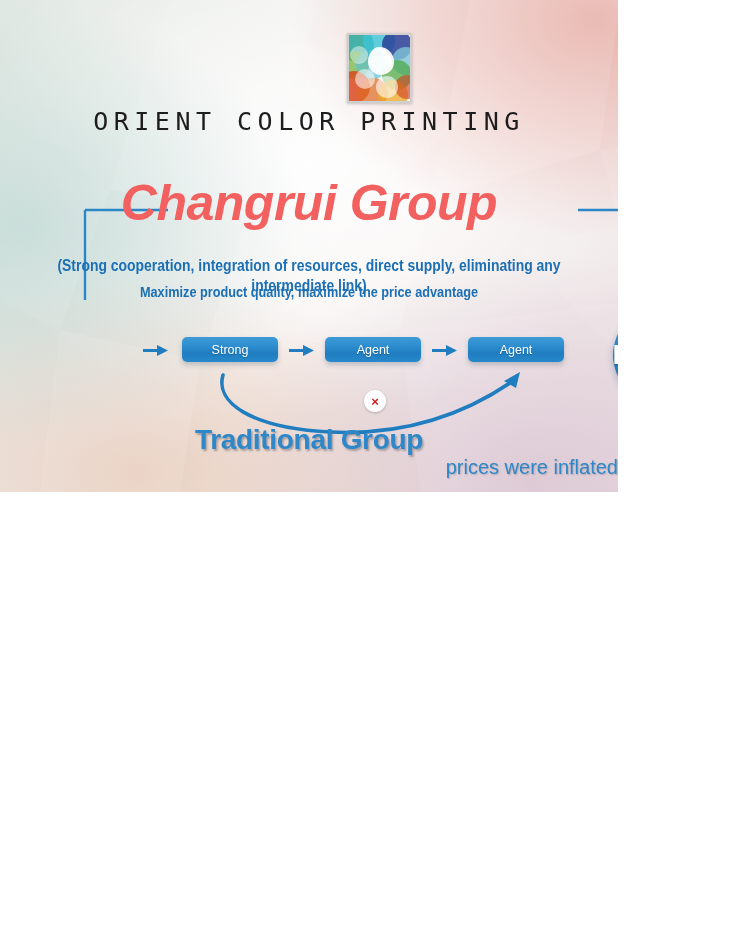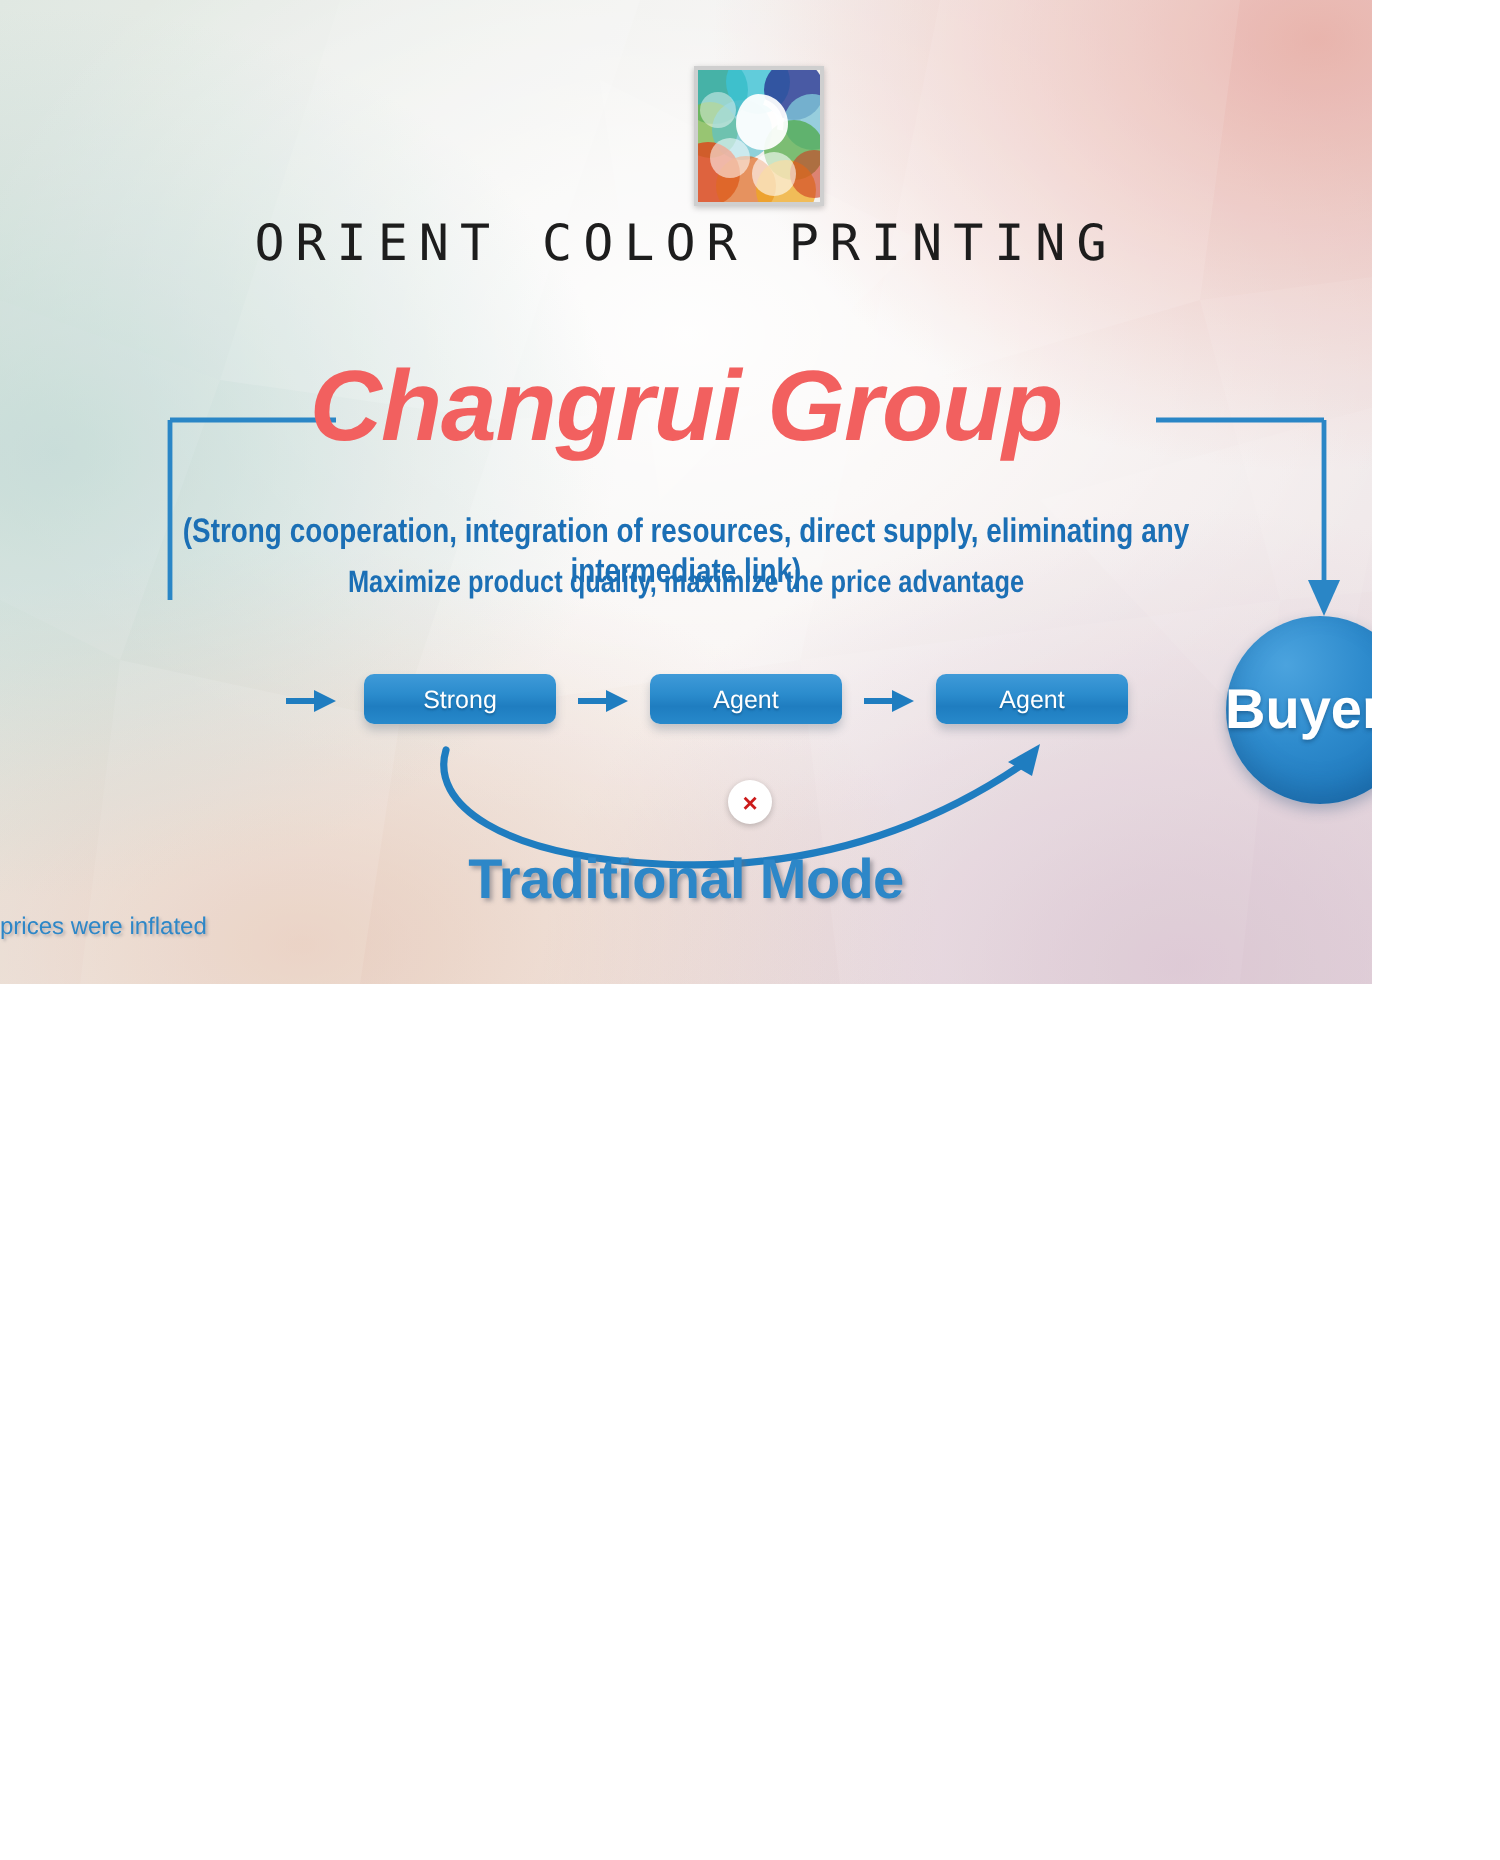--- a/index.html
+++ b/index.html
@@ -7,21 +7,21 @@
   body {
     font-family:"Liberation Sans", sans-serif;
     background:#ffffff;
     overflow:hidden;
     position:relative;
   }
 
   
   .hero {
     position:relative;
-    width:686px;
+    width:618px;
     height:492px;
     overflow:hidden;
     background:
       radial-gradient(ellipse 420px 300px at 96% 4%,   rgba(226,150,140,.70) 0%, rgba(226,150,140,0) 72%),
       radial-gradient(ellipse 380px 300px at 4% 46%,   rgba(170,205,200,.62) 0%, rgba(170,205,200,0) 74%),
       radial-gradient(ellipse 420px 260px at 22% 96%,  rgba(222,176,150,.55) 0%, rgba(222,176,150,0) 76%),
       radial-gradient(ellipse 420px 300px at 86% 98%,  rgba(205,175,195,.60) 0%, rgba(205,175,195,0) 76%),
       radial-gradient(ellipse 520px 360px at 50% 34%,  rgba(255,255,255,.92) 0%, rgba(255,255,255,0) 70%),
       linear-gradient(125deg,#dde6df 0%,#f2f0ee 38%,#f6f1ef 58%,#eadfe2 100%);
   }
@@ -98,22 +98,22 @@
     color:#cc1b1b; font-size:13px; font-weight:700;
   }
 
   .trad-mode {
     position:absolute; left:0; right:0; top:424px; text-align:center;
     font-size:28px; font-weight:700; color:#2d87c8;
     text-shadow:1.5px 1.5px 2px rgba(110,110,120,.55);
     letter-spacing:-0.3px;
   }
   .trad-sub {
-    position:absolute; left:0; right:0; top:456px; text-align:left;
-    font-size:12px; color:#2d87c8;
+    position:absolute; left:0; right:0; top:456px; text-align:right;
+    font-size:20px; color:#2d87c8;
     text-shadow:1px 1px 1.5px rgba(120,120,130,.45);
   }
 
   
   .lower { position:relative; width:750px; height:438px; background:#fff; }
 </style>
 </head>
 <body>
 
 <div class="hero">
@@ -197,21 +197,21 @@
   <div class="sub2">Maximize product quality, maximize the price advantage</div>
 
   <div class="node-circle" id="buyers-circle">Buyers</div>
 
   <div class="pill" id="pill-brands">Strong</div>
   <div class="pill" id="pill-agent1">Agent</div>
   <div class="pill" id="pill-agent2">Agent</div>
 
   <div class="x-badge">×</div>
 
-  <div class="trad-mode">Traditional Mode</div>
+  <div class="trad-mode">Traditional Group</div>
   <div class="trad-sub">prices were inflated</div>
 </div>
 
 <div class="lower">
 
   
   
   
 
   

